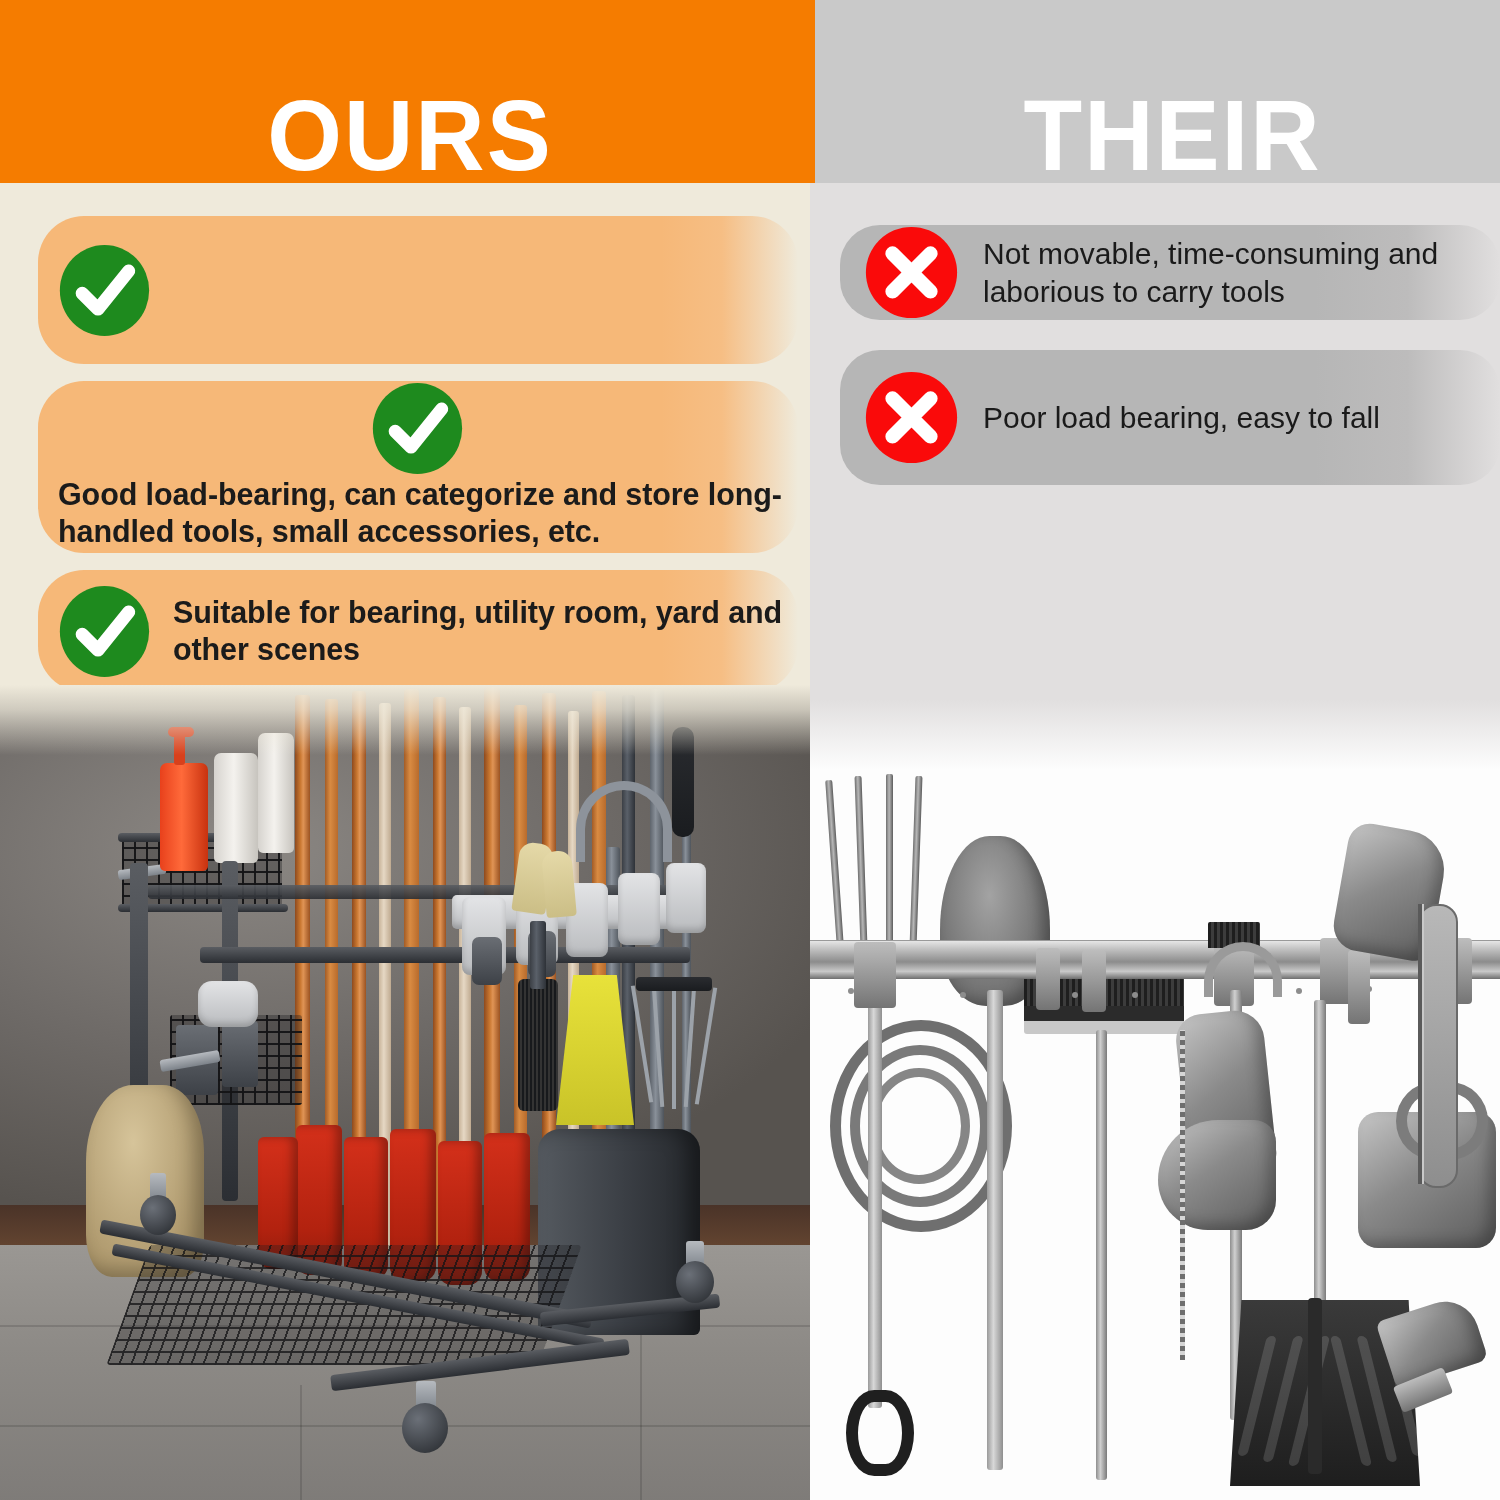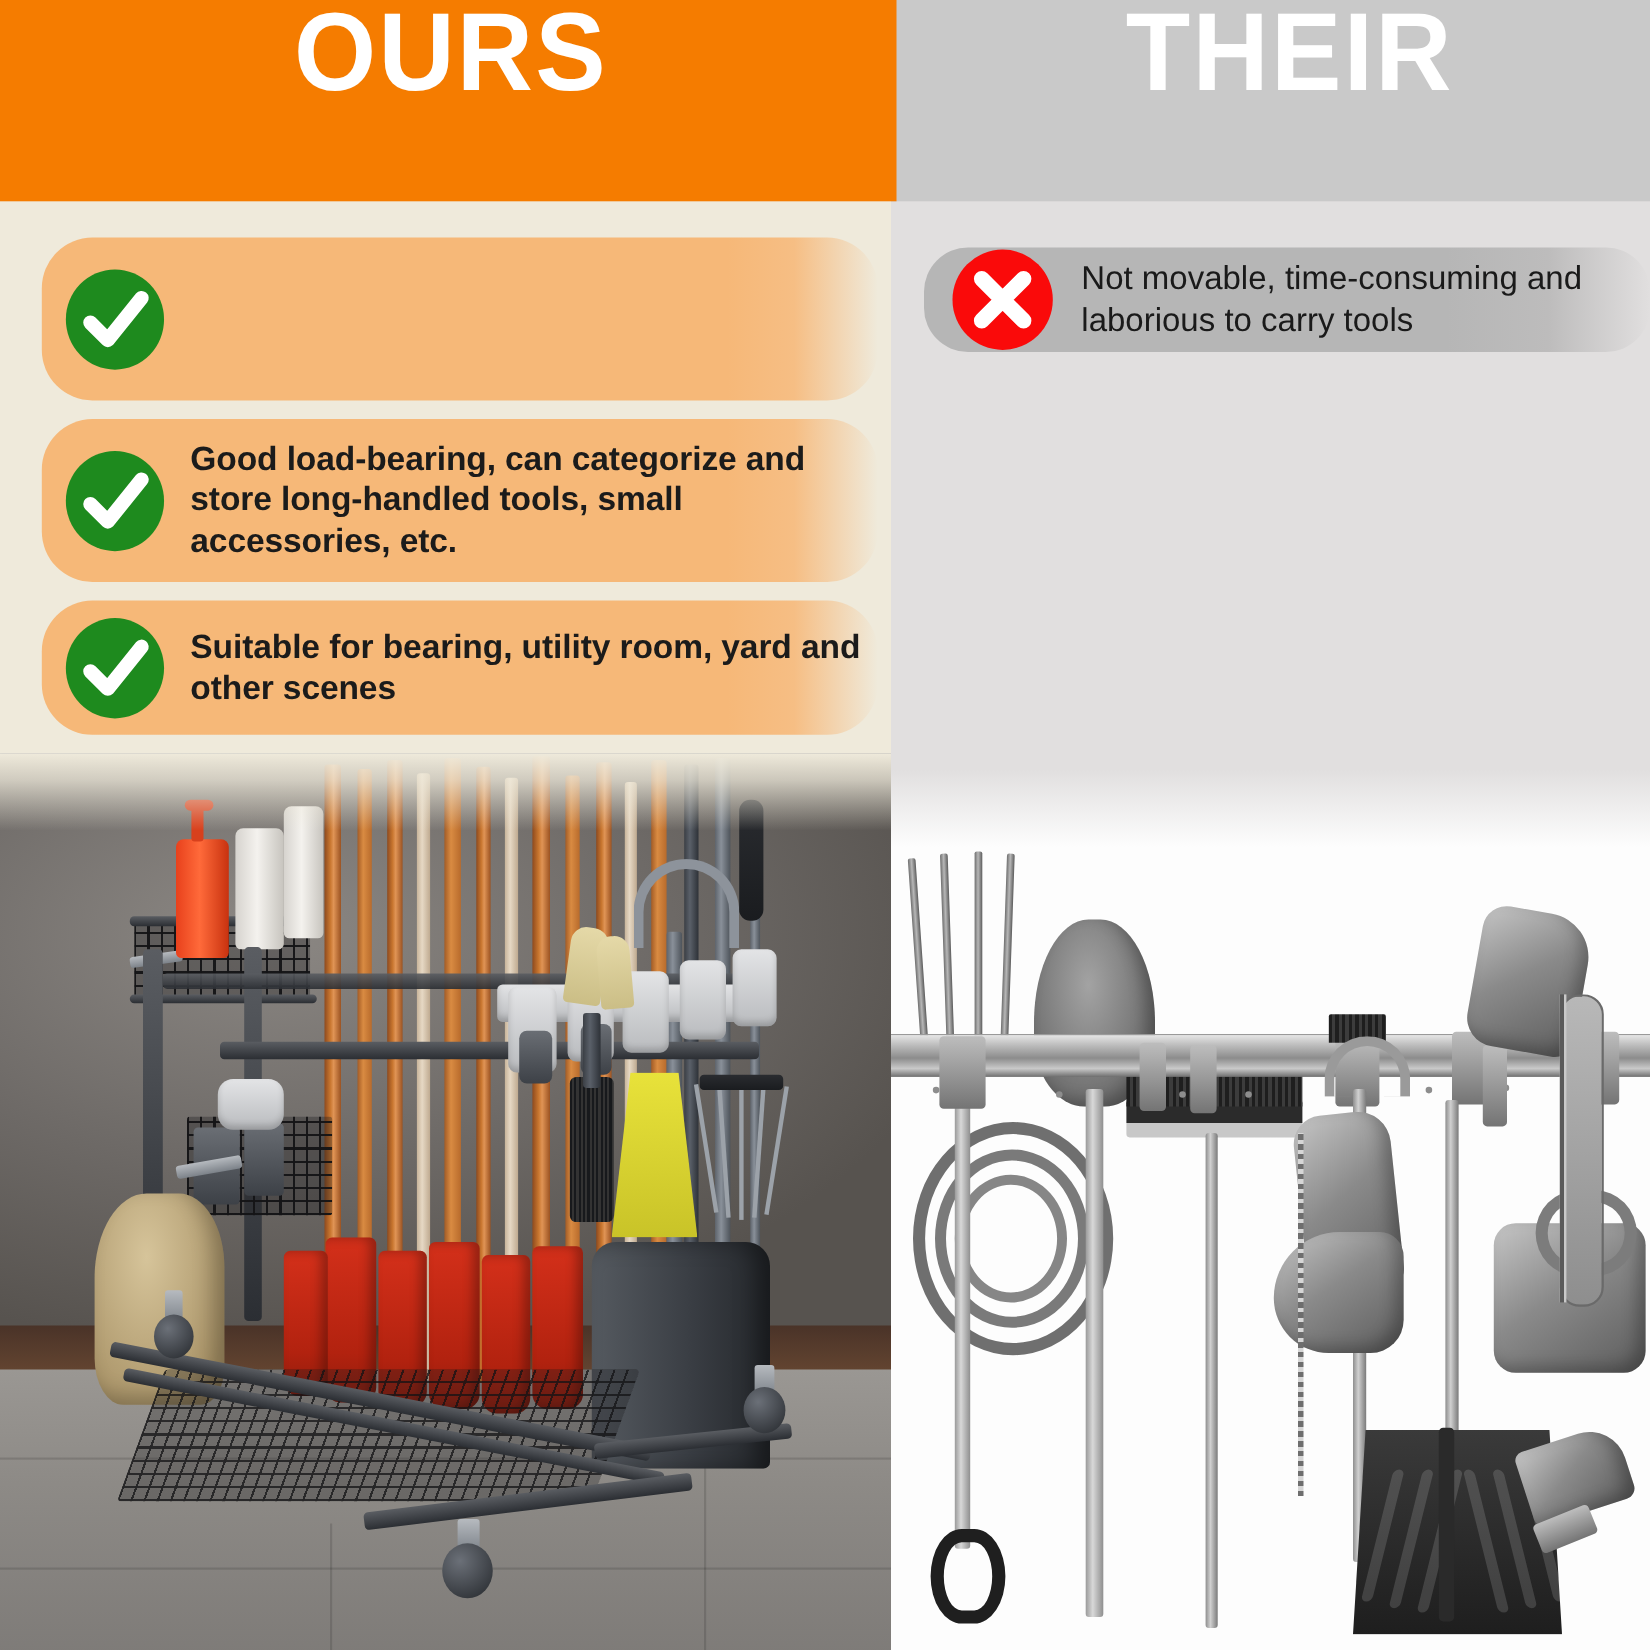--- a/index.html
+++ b/index.html
@@ -11,21 +11,21 @@
   }
   .page{position:relative;width:1500px;height:1500px;overflow:hidden;}
 
   
   .col{position:absolute;top:0;height:1500px;overflow:hidden;}
   .col-left{left:0;width:810px;background:#EFEADB;}
   .col-right{left:810px;width:690px;background:#E1DFDF;padding-left:21px;}
 
   
   .hdr{position:absolute;left:0;top:0;width:100%;height:183px;
-       display:flex;align-items:flex-start;justify-content:center;}
+       display:flex;align-items:flex-end;justify-content:center;}
   .hdr-left{background:#F57C00;}
   .hdr-right{background:#C9C9C9;}
   .hdr-title{
     font-size:96px;font-weight:bold;color:#FFFFFF;
     letter-spacing:2px;line-height:1;
     transform:scaleY(1.05);
     font-family:"Liberation Sans", sans-serif;
   }
   .hdr-left .hdr-title{margin-left:10px;}
   .hdr-right .hdr-title{margin-left:14px;}
@@ -40,21 +40,21 @@
   .pill-l{
     position:relative;margin:0 0 0 38px;
     width:760px;
     border-radius:46px;
     background:linear-gradient(to right,#F6B878 0%,#F6B878 82%,#F6BE84 90%, rgba(246,184,120,0) 100%);
     display:flex;align-items:center;
     box-sizing:border-box;
     padding:0 0 0 20px;
   }
   .pill-l.p1{height:148px;margin-top:33px;}
-  .pill-l.p2{height:148px;margin-top:17px;}
+  .pill-l.p2{height:172px;margin-top:17px;flex-direction:column;}
   .pill-l.p3{height:122px;margin-top:17px;}
 
   .mark{flex:0 0 auto;display:block;}
   .check-circle{width:93px;height:95px;margin-right:22px;}
   .x-circle{width:95px;height:95px;margin-right:24px;}
 
   .txt-l{
     font-size:30.5px;font-weight:bold;color:#1B1B1B;
     line-height:1.22;letter-spacing:-0.1px;
     font-family:"Liberation Sans", sans-serif;
@@ -343,20 +343,27 @@
     <div class="bullets">
 
       <div class="pill-r p1">
         <svg class="mark x-circle" viewBox="0 0 100 100">
           <circle cx="50" cy="50" r="48" fill="#FA0A0A"></circle>
           <path d="M30 30 L70 70 M70 30 L30 70" stroke="#FFFFFF" stroke-width="15" stroke-linecap="round"></path>
         </svg>
         <div class="txt-r">Not movable, time-consuming and laborious to carry tools</div>
       </div>
 
+      <div class="pill-r p2">
+        <svg class="mark x-circle" viewBox="0 0 100 100">
+          <circle cx="50" cy="50" r="48" fill="#FA0A0A"></circle>
+          <path d="M30 30 L70 70 M70 30 L30 70" stroke="#FFFFFF" stroke-width="15" stroke-linecap="round"></path>
+        </svg>
+        <div class="txt-r">Poor load bearing, easy to fall</div>
+      </div>
 
 
     </div>
 
     <div class="photo photo-right">
       <div class="rp"></div>
 
       <div class="hose-coil" style="left:20px;top:320px;width:160px;height:190px;"></div>
       <div class="hose-coil" style="left:40px;top:345px;width:120px;height:142px;border-width:10px;border-color:#7A7A7A;"></div>
       <div class="hose-coil" style="left:58px;top:368px;width:84px;height:98px;border-width:9px;border-color:#868686;"></div>

